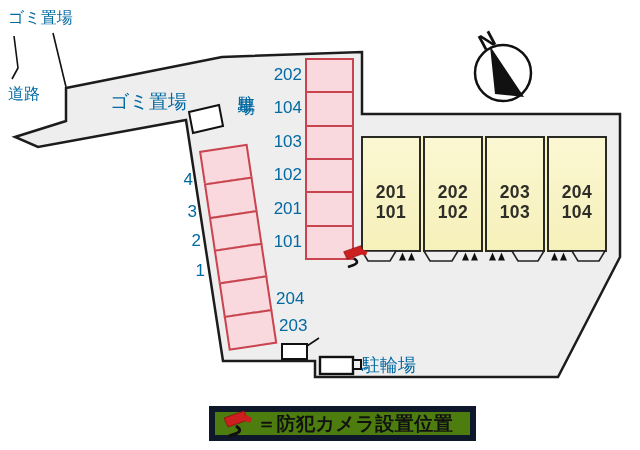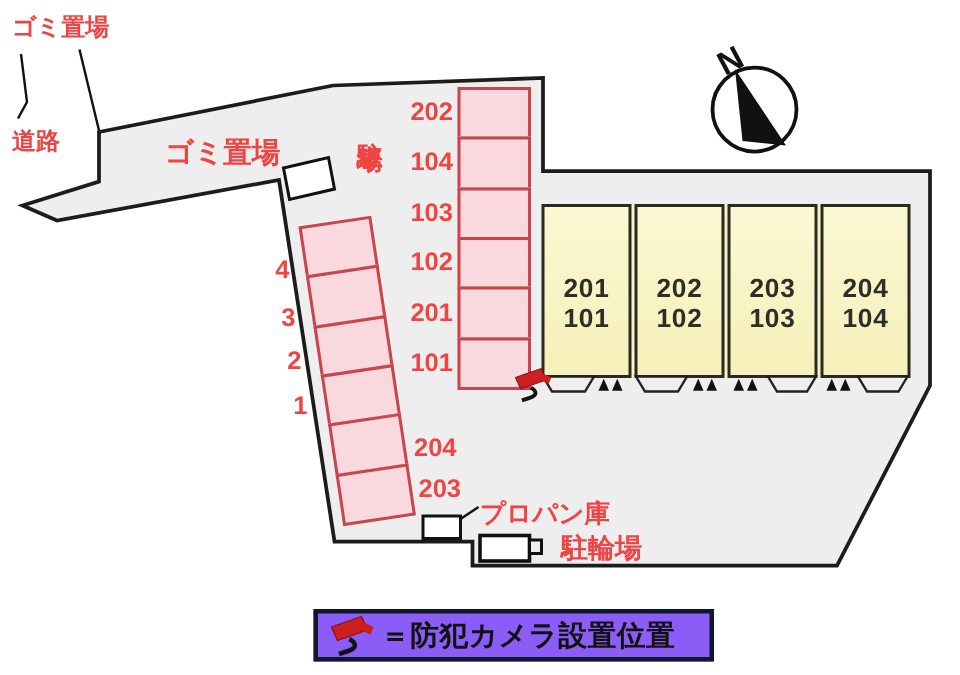--- a/index.html
+++ b/index.html
@@ -3,21 +3,21 @@
 <meta charset="utf-8">
 <style>
   html,body{margin:0;padding:0;background:#ffffff;}
   #stage{
     position:relative;width:640px;height:450px;overflow:hidden;
     background:#ffffff;
     font-family:"Liberation Sans","DejaVu Sans",sans-serif;
     color:#111;
   }
   svg.layer{position:absolute;left:0;top:0;pointer-events:none;}
-  .lbl{position:absolute;font-weight:700;white-space:nowrap;color:#ef4444;z-index:6;}
+  .lbl{position:absolute;font-weight:400;white-space:nowrap;color:#0369a1;z-index:6;}
   .lbl-right{text-align:right;}
   
   .pcol{position:absolute;display:flex;flex-direction:column;z-index:2;}
   .pcell{
     box-sizing:border-box;width:100%;flex:1;
     background:#f9d8de;border:2px solid #c8444e;margin-top:-2px;
   }
   .pcell:first-child{margin-top:0;}
   
   #building{position:absolute;left:361px;top:136px;width:246px;height:116px;
@@ -25,21 +25,21 @@
   .unit{
     box-sizing:border-box;flex:1;border:2px solid #2a2a25;
     background:linear-gradient(180deg,#fbf7d2 0%,#f6f0ba 100%);
     display:flex;flex-direction:column;align-items:center;justify-content:center;
     padding-top:16px;font-weight:700;font-size:17.5px;line-height:20px;
     color:#2e2e28;letter-spacing:0.5px;
   }
   
   #legend{
     position:absolute;left:209px;top:406px;width:267px;height:35px;
-    box-sizing:border-box;border:3px solid #0f172a;background:#8b5cf6;
+    box-sizing:border-box;border:6px solid #0f172a;background:#4d7c0f;
     display:flex;align-items:center;padding-left:7px;z-index:6;
   }
   #legend .txt{font-weight:700;font-size:19px;letter-spacing:0.5px;margin-left:3px;}
 </style>
 </head>
 <body>
 
 <div id="stage">
 
   <svg class="layer" width="640" height="450" style="z-index:0">
@@ -141,22 +141,21 @@
   <div class="lbl lbl-right" style="left:255px;top:232px;width:47px;font-size:17px;">101</div>
 
   <div class="lbl lbl-right" style="left:173px;top:170px;width:20px;font-size:17px;">4</div>
   <div class="lbl lbl-right" style="left:177px;top:202px;width:20px;font-size:17px;">3</div>
   <div class="lbl lbl-right" style="left:181px;top:231px;width:20px;font-size:17px;">2</div>
   <div class="lbl lbl-right" style="left:185px;top:261px;width:20px;font-size:17px;">1</div>
 
   <div class="lbl" style="left:276px;top:289px;font-size:17px;">204</div>
   <div class="lbl" style="left:279px;top:316px;font-size:17px;">203</div>
 
-  <div class="lbl" style="left:320px;top:331px;font-size:17px;">プロパン庫</div>
-  <div class="lbl" style="left:362px;top:353px;font-size:18px;padding-left:12px;">駐輪場</div>
+  <div class="lbl" style="left:362px;top:353px;font-size:18px;">駐輪場</div>
 
   <div id="legend">
     <svg width="32" height="30" viewBox="0 0 32 30">
       <polygon points="2,9 22,2 26,11 6,18" fill="#cc1f1f" stroke="#8a1010" stroke-width="0.8"></polygon>
       <polygon points="24,6 30,9 28,14 23,12" fill="#cc1f1f"></polygon>
       <path d="M14,17 C19,20 19,23 13,25 L7,27" stroke="#111" stroke-width="3" fill="none"></path>
     </svg>
     <span class="txt">＝防犯カメラ設置位置</span>
   </div>
 

